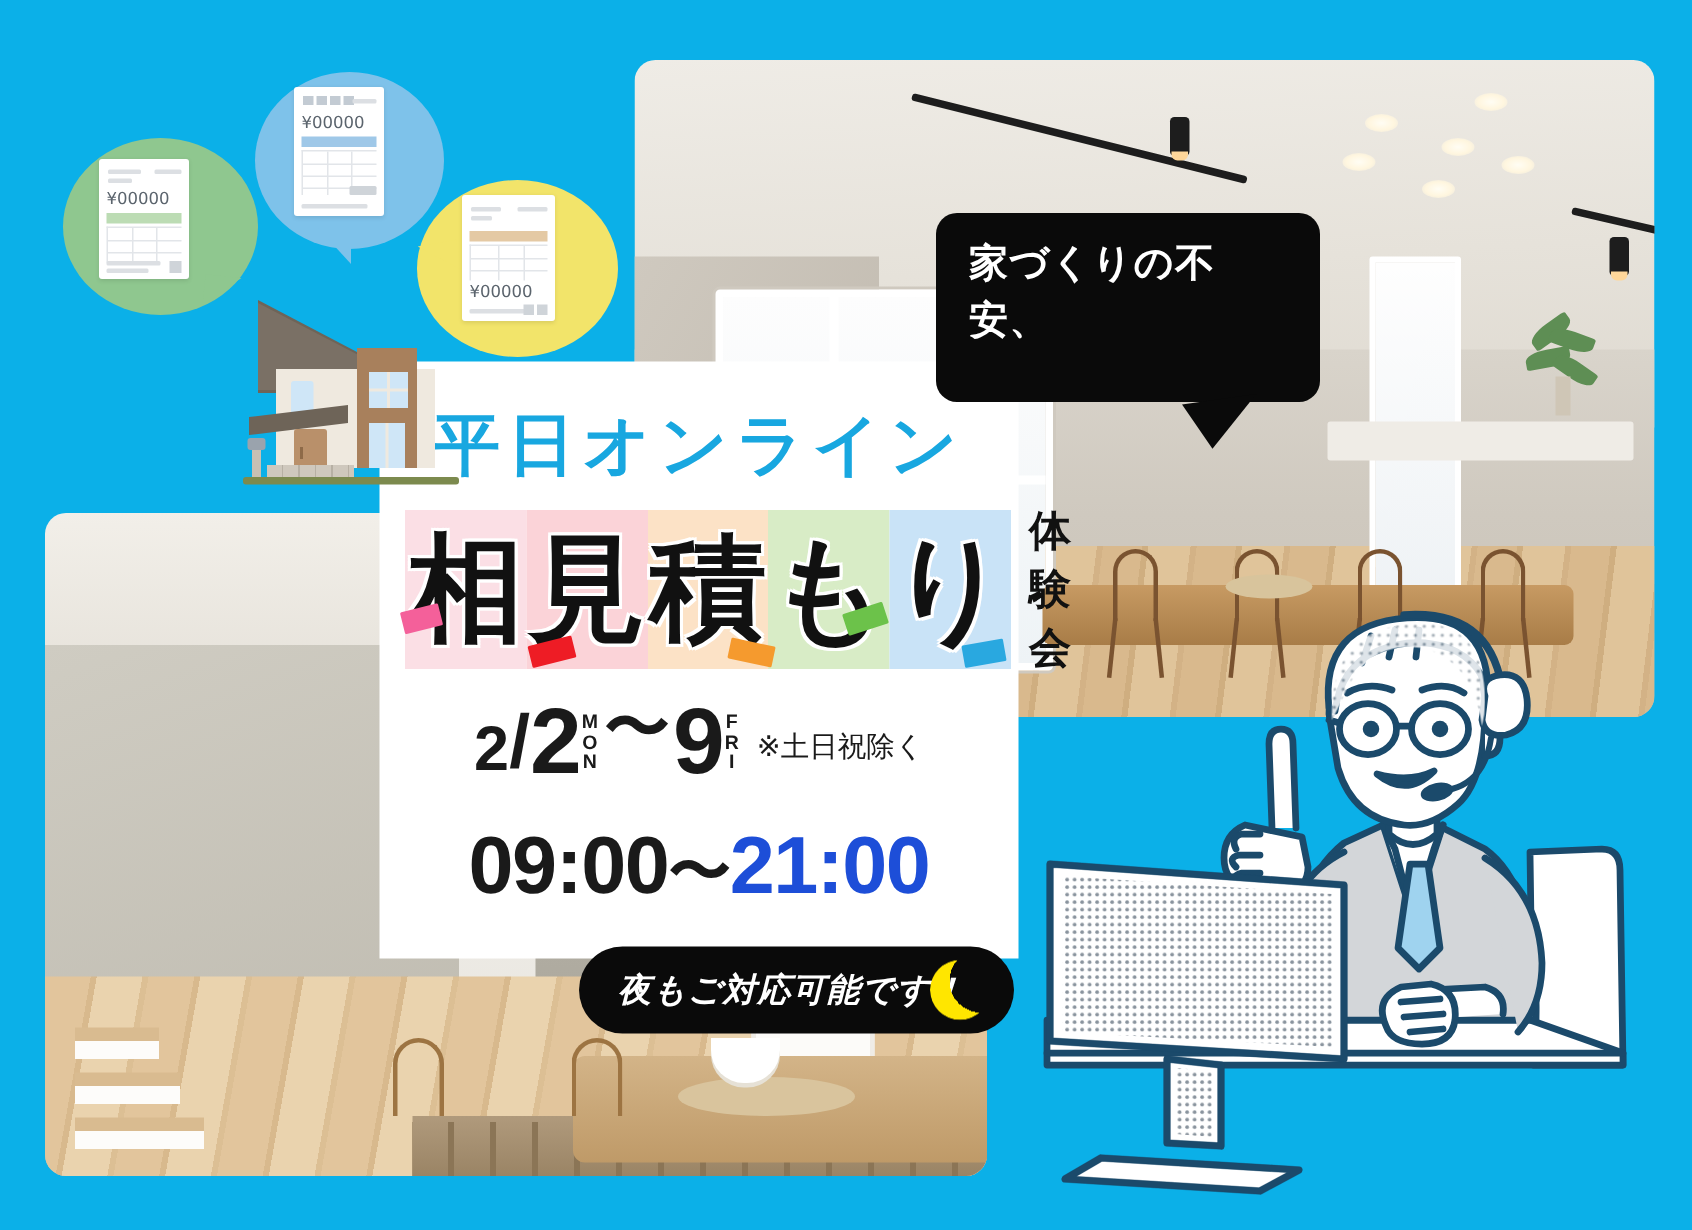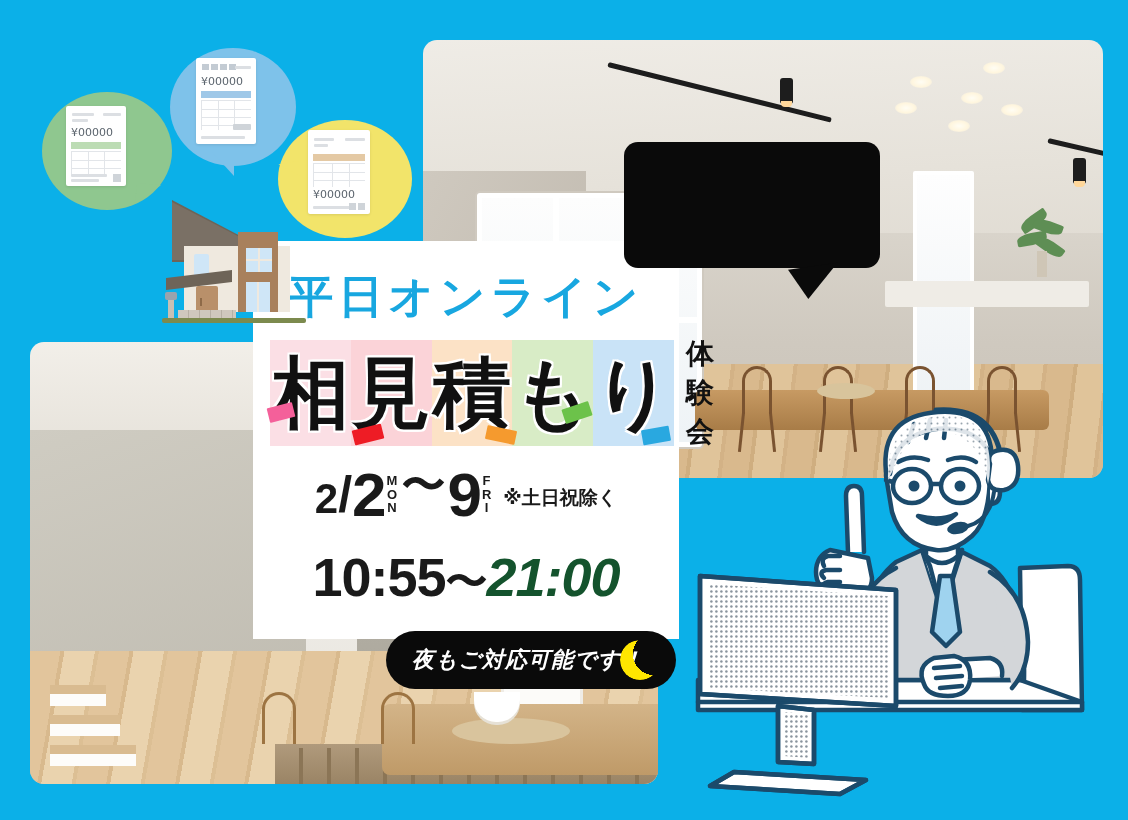--- a/index.html
+++ b/index.html
@@ -179,32 +179,32 @@
   #dateline .big { font-size:62px; font-weight:bold; letter-spacing:-2px; line-height:.92; }
   #dateline .slash { font-size:50px; font-weight:bold; }
   #dateline .small-num { font-size:42px; font-weight:bold; }
   .daycode {
     display:inline-flex; flex-direction:column; align-items:center;
     font-size:13px; font-weight:bold; line-height:1.05; letter-spacing:0;
     margin:0 2px 8px 2px;
   }
   #dateline .tilde { font-size:44px; font-weight:bold; margin:0 2px 8px; }
   #note {
-    font-size:19px; font-weight:bold; margin:0 0 12px 10px;
+    font-size:19px; font-weight:normal; margin:0 0 12px 10px;
     font-family:"DejaVu Sans","Liberation Sans",sans-serif;
   }
   
   #timeline-row {
     position:absolute; left:0; top:305px; width:100%;
     text-align:center; white-space:nowrap;
     font-size:54px; font-weight:bold; letter-spacing:-1px;
   }
   #timeline-row .t-from { color:#1a1a1a; }
   #timeline-row .t-wave { color:#1a1a1a; font-size:42px; }
-  #timeline-row .t-to { color:#14532d;font-style:italic; }
+  #timeline-row .t-to { color:#1d4ed8; }
 
   
   #bubble-consult {
     position:absolute; left:624px; top:142px; width:256px; height:126px;
     background:#0a0a0a; border-radius:14px; z-index:40;
   }
   #bubble-consult .btxt {
     position:absolute; inset:0; padding:16px 18px 0 22px;
     color:#fff; font-size:26px; font-weight:bold; line-height:1.45;
     font-family:"DejaVu Sans","Liberation Sans",sans-serif;
@@ -507,26 +507,27 @@
       <span class="big">9</span>
       <span class="daycode">
         <span>F</span>
         <span>R</span>
         <span>I</span>
       </span>
       <span id="note">※土日祝除く</span>
     </div>
 
     <div id="timeline-row" class="nosel">
-      <span class="t-from">10:55</span><span class="t-wave">〜</span><span class="t-to">21:00</span>
+      <span class="t-from">09:00</span><span class="t-wave">〜</span><span class="t-to">21:00</span>
     </div>
   </div>
 
   <div id="bubble-consult">
     <div class="btxt">
+      <div>家づくりの不安、</div>
     </div>
     <div class="tail"></div>
   </div>
 
   <div id="pill-night">
     <span class="ntxt">夜もご対応可能です！</span>
     <span id="moon-icon"></span>
   </div>
 
   <div id="illo-operator">

